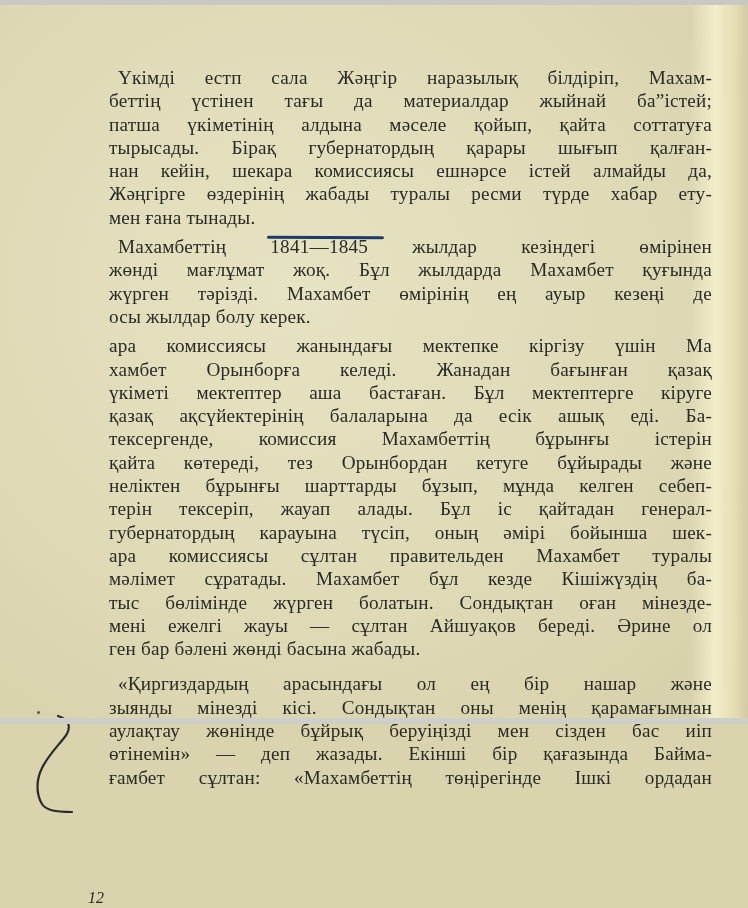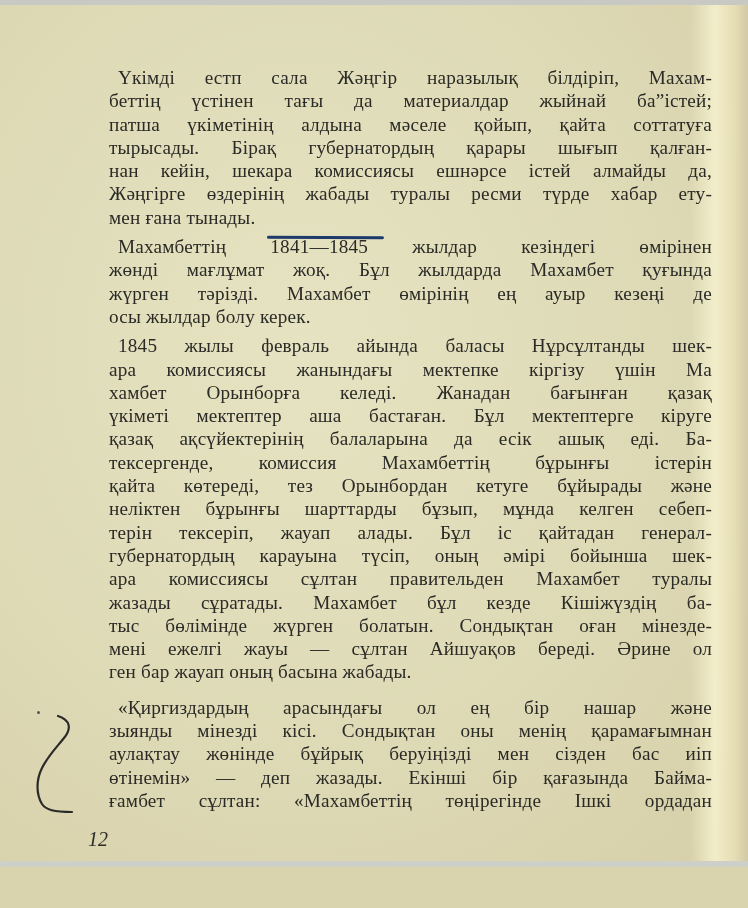--- a/index.html
+++ b/index.html
@@ -3,21 +3,21 @@
   <meta charset="utf-8">
   <style>
     html, body { margin: 0; padding: 0; }
     body {
       width: 748px; height: 908px; overflow: hidden;
       background: #d9d4ad;
       font-family: "Liberation Serif", "DejaVu Serif", serif;
     }
     .page {
       position: relative;
-      width: 748px; height: 867px;
+      width: 748px; height: 724px;
       background:
         linear-gradient(90deg, rgba(0,0,0,0) 0px, rgba(0,0,0,0) 690px, rgba(245,240,205,0.9) 715px, rgba(230,222,180,0.9) 735px, rgba(210,200,165,0.9) 748px),
         radial-gradient(ellipse at 40% 40%, #e6e3c2 0%, #dedab6 55%, #d6cfa8 100%);
     }
     .top-edge {
       position: absolute; left: 0; top: 0; width: 748px; height: 5px;
       background: #c9c9c4;
     }
     .bottom-edge {
       position: absolute; left: 0; bottom: 0; width: 748px; height: 6px;
@@ -47,22 +47,22 @@
       left: 267px; top: 236px;
       width: 117px; height: 3px;
       background: #1e3a6b;
       border-radius: 2px;
       transform: rotate(0.3deg);
     }
     .bracket-mark {
       position: absolute; left: 28px; top: 712px; width: 60px; height: 105px;
     }
     .page-number {
-      position: absolute; left: 88px; top: 828px;
-      font-style: italic; font-size: 20px; color: #2a2a26;
+      position: absolute; left: 88px; top: 889px;
+      font-style: italic; font-size: 16px; color: #2a2a26;
     }
     .dot-mark {
       position: absolute; left: 37px; top: 711px; width: 3px; height: 3px;
       background: #555; border-radius: 50%;
     }
   </style>
 </head>
 <body>
 
 <div class="page">
@@ -83,35 +83,34 @@
 
     <div>
       <span class="line indent">Махамбеттің 1841—1845 жылдар кезіндегі өмірінен</span>
       <span class="line">жөнді мағлұмат жоқ. Бұл жылдарда Махамбет қуғында</span>
       <span class="line">жүрген тәрізді. Махамбет өмірінің ең ауыр кезеңі де</span>
       <span class="line last">осы жылдар болу керек.</span>
     </div>
     <div class="para-gap"></div>
 
     <div>
-      <span class="line indent">1845 жылы февраль айында баласы Нұрсұлтанды шек-</span>
       <span class="line">ара комиссиясы жанындағы мектепке кіргізу үшін Ма</span>
       <span class="line">хамбет Орынборға келеді. Жанадан бағынған қазақ</span>
       <span class="line">үкіметі мектептер аша бастаған. Бұл мектептерге кіруге</span>
       <span class="line">қазақ ақсүйектерінің балаларына да есік ашық еді. Ба-</span>
       <span class="line">тексергенде, комиссия Махамбеттің бұрынғы істерін</span>
       <span class="line">қайта көтереді, тез Орынбордан кетуге бұйырады және</span>
       <span class="line">неліктен бұрынғы шарттарды бұзып, мұнда келген себеп-</span>
       <span class="line">терін тексеріп, жауап алады. Бұл іс қайтадан генерал-</span>
       <span class="line">губернатордың карауына түсіп, оның әмірі бойынша шек-</span>
       <span class="line">ара комиссиясы сұлтан правительден Махамбет туралы</span>
-      <span class="line">жазады сұратады. Махамбет бұл кезде Кішіжүздің ба-</span>
+      <span class="line">мәлімет сұратады. Махамбет бұл кезде Кішіжүздің ба-</span>
       <span class="line">тыс бөлімінде жүрген болатын. Сондықтан оған мінезде-</span>
       <span class="line">мені ежелгі жауы — сұлтан Айшуақов береді. Әрине ол</span>
-      <span class="line last">ген бар жауап оның басына жабады.</span>
+      <span class="line last">ген бар бәлені жөнді басына жабады.</span>
     </div>
     <div class="para-gap" style="height:12px"></div>
 
     <div>
       <span class="line indent">«Қиргиздардың арасындағы ол ең бір нашар және</span>
       <span class="line">зыянды мінезді кісі. Сондықтан оны менің қарамағымнан</span>
       <span class="line">аулақтау жөнінде бұйрық беруіңізді мен сізден бас иіп</span>
       <span class="line">өтінемін» — деп жазады. Екінші бір қағазында Баймa-</span>
       <span class="line">ғамбет сұлтан: «Махамбеттің төңірегінде Ішкі ордадан</span>
     </div>

